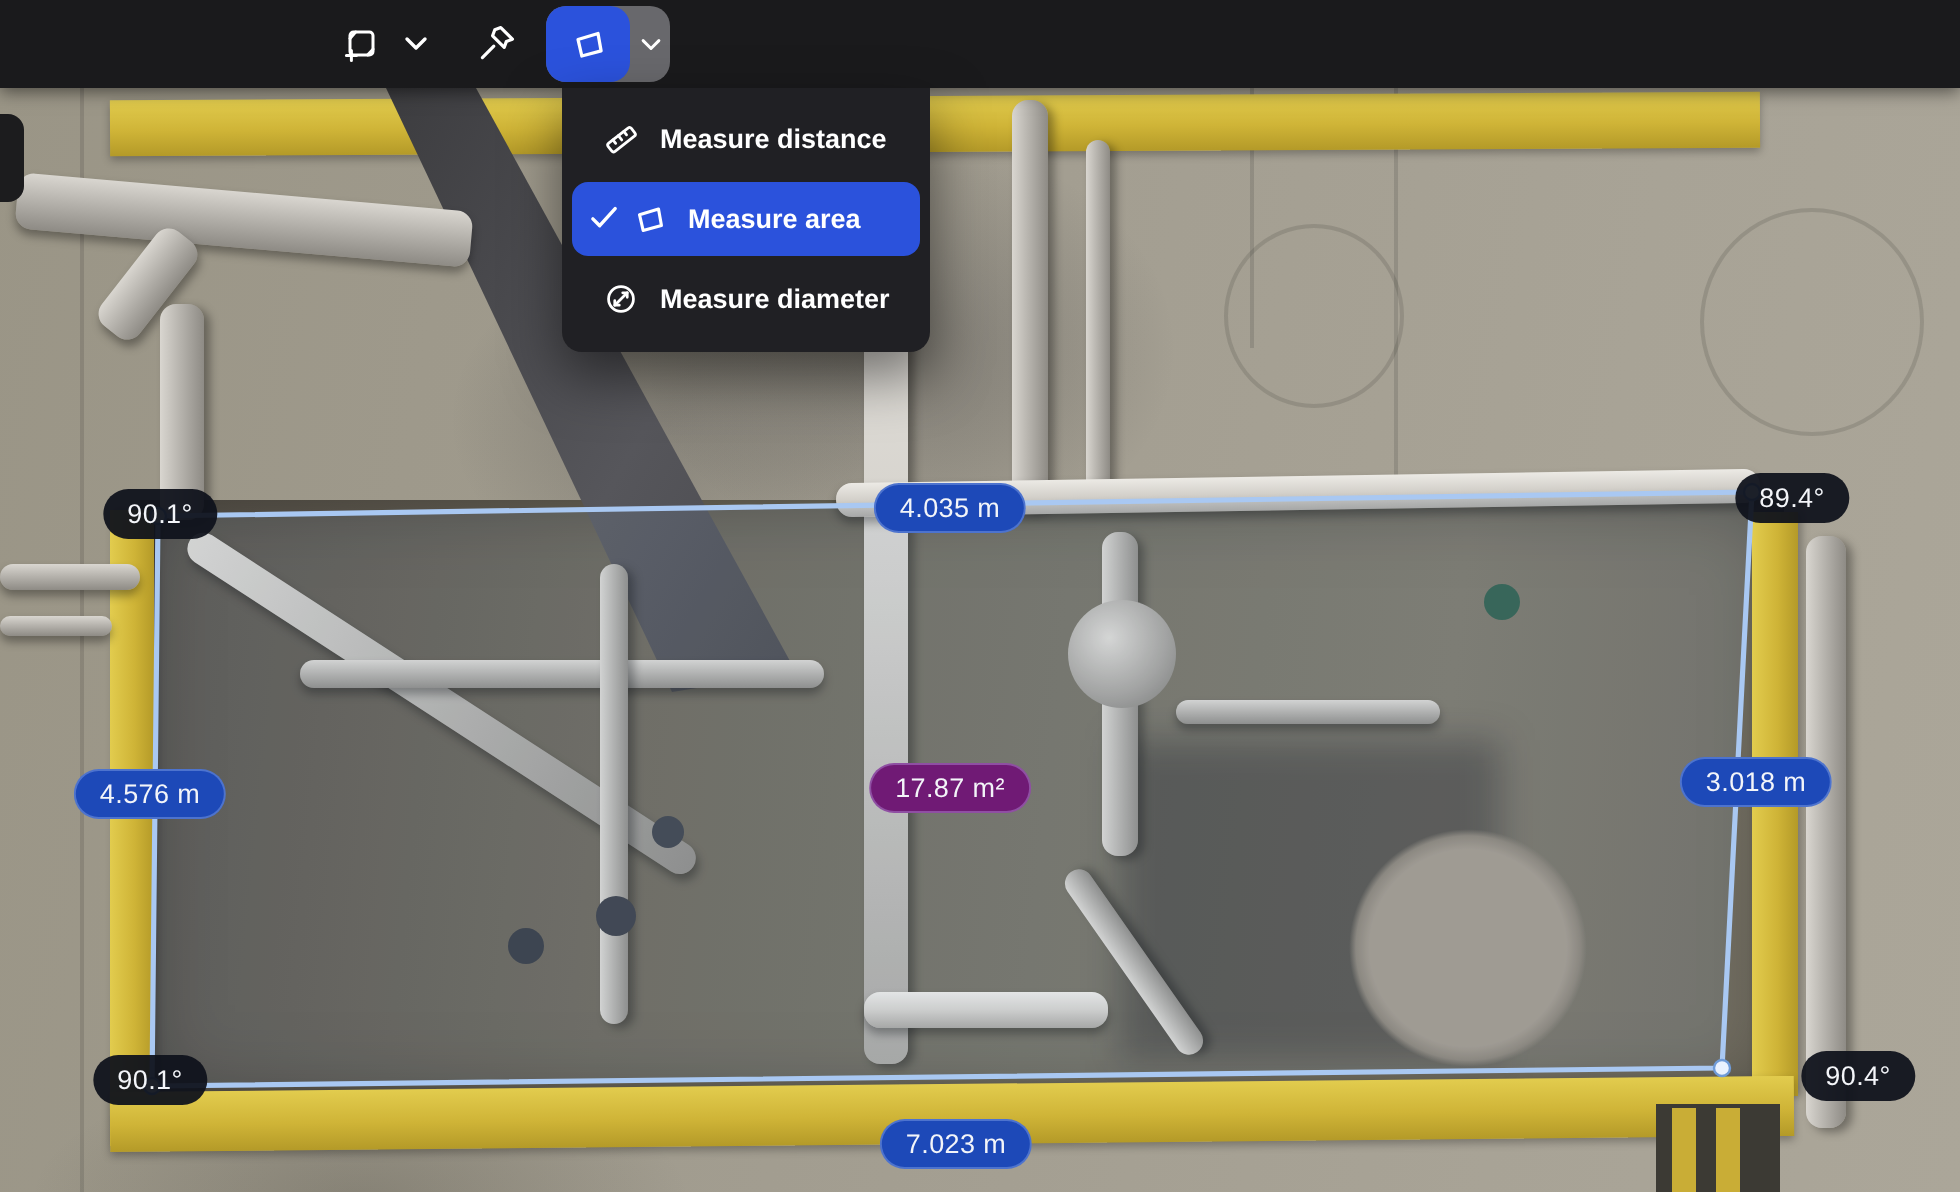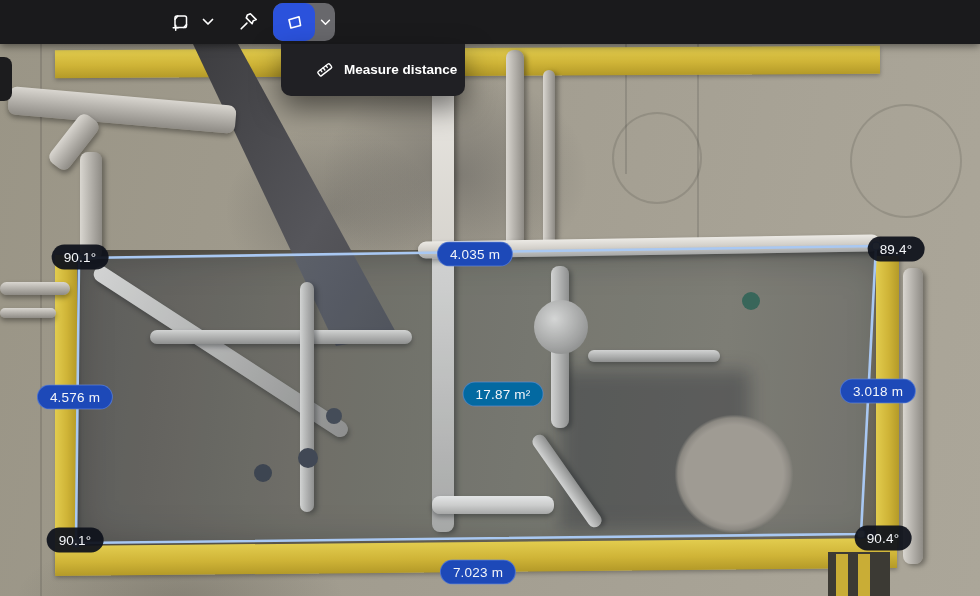--- a/index.html
+++ b/index.html
@@ -27,36 +27,36 @@
   .blob { border-radius:50%; }
   
   .overlay { position:absolute; inset:0; z-index:2; }
   .measure-poly { fill:rgba(150,185,235,.10); stroke:#a9c8f2; stroke-width:2.6; stroke-linejoin:round; }
   .vertex { fill:#eaf2ff; stroke:#6f9bd8; stroke-width:1.2; }
   .pill { position:absolute; z-index:3; transform:translate(-50%,-50%); height:25px;
     display:flex; align-items:center; padding:0 12px; border-radius:13px;
     color:#f3f5f9; font-size:13.5px; font-weight:500; letter-spacing:.2px; white-space:nowrap; }
   .pill-angle { background:rgba(15,18,28,.94); }
   .pill-dist  { background:#1d49b8; border:1px solid rgba(170,195,245,.35); }
-  .pill-area  { background:#0369a1; border:1px solid rgba(200,180,250,.35);margin-left:28px; }
+  .pill-area  { background:#701a75; border:1px solid rgba(200,180,250,.35); }
   
   .topbar { position:absolute; left:0; top:0; width:980px; height:44px; z-index:5;
     background:#1a1a1c; box-shadow:0 2px 8px rgba(0,0,0,.5); }
   .tbtn { position:absolute; display:flex; align-items:center; justify-content:center;
     background:none; border:none; cursor:pointer; color:#fff; }
   .tool-split { position:absolute; left:273px; top:3px; height:38px; display:flex;
     background:#68686c; border-radius:10px; align-items:stretch; }
   .tool-split .active-seg { width:42px; background:#2b52dc; border-radius:10px;
     display:flex; align-items:center; justify-content:center; cursor:pointer; }
   .tool-split .chev-seg { width:20px; display:flex; align-items:center; justify-content:center; cursor:pointer; }
   
   .menu { position:absolute; left:281px; top:44px; width:184px; z-index:6;
     background:#202024; border-radius:0 0 10px 10px; padding:5px 0 7px 0;
     box-shadow:0 12px 28px rgba(0,0,0,.5); }
-  .menu-item { display:flex; align-items:center; height:40px; padding-left:14px;
+  .menu-item { display:flex; align-items:center; height:40px; padding-left:0;
     color:#fff; font-size:13.5px; font-weight:600; cursor:pointer; }
   .menu-item .check { width:20px; display:flex; align-items:center; }
   .menu-item .micon { width:20px; margin-right:9px; display:flex; align-items:center; }
   .menu-item.selected { height:37px; margin:1.5px 5px; padding-left:9px; border-radius:8px; background:#2b52dc; }
   svg { display:block; }
 </style>
 </head>
 <body>
 
 <div class="stage">
@@ -118,21 +118,21 @@
   </svg>
 
   <div class="pill pill-angle" style="left:80px;top:257px">90.1°</div>
   <div class="pill pill-dist" style="left:475px;top:254px">4.035 m</div>
   <div class="pill pill-angle" style="left:896px;top:249px">89.4°</div>
   <div class="pill pill-dist" style="left:75px;top:397px">4.576 m</div>
   <div class="pill pill-area" style="left:475px;top:394px">17.87 m²</div>
   <div class="pill pill-dist" style="left:878px;top:391px">3.018 m</div>
   <div class="pill pill-angle" style="left:75px;top:540px">90.1°</div>
   <div class="pill pill-dist" style="left:478px;top:572px">7.023 m</div>
-  <div class="pill pill-angle" style="left:883px;top:538px">90.4°</div>
+  <div class="pill pill-angle" style="left:929px;top:538px">90.4°</div>
 
   <div class="topbar">
     <button class="tbtn" style="left:160px;top:2px;width:40px;height:40px">
       <span>
         <svg width="22" height="22" viewBox="0 0 22 22" fill="none" stroke="#fff" stroke-width="1.5" stroke-linecap="round" stroke-linejoin="round">
           <rect x="6" y="5" width="11.5" height="11.5" rx="1.8"></rect>
           <path d="M6 8.2 L8.8 5 M14.8 16.5 L17.5 13.6"></path>
           <path d="M4.2 16.8 h5 M6.7 14.3 v5"></path>
         </svg>
       </span>
@@ -176,15 +176,39 @@
       <span class="micon">
         <svg width="19" height="19" viewBox="0 0 22 22" fill="none" stroke="#fff" stroke-width="1.6" stroke-linecap="round" stroke-linejoin="round">
           <g transform="rotate(-38 11 11)">
             <rect x="2.5" y="8.5" width="17" height="6" rx="1.4"></rect>
             <path d="M7 8.5 v2.6 M11 8.5 v3.2 M15 8.5 v2.6"></path>
           </g>
         </svg>
       </span>
       <span>Measure distance</span>
     </div>
+    <div class="menu-item selected">
+      <span class="check">
+        <svg width="14" height="12" viewBox="0 0 16 14" fill="none" stroke="#fff" stroke-width="2" stroke-linecap="round" stroke-linejoin="round">
+            <path d="M1.5 7.5 L5.5 11.5 L14.5 1.5"></path>
+          </svg>
+      </span>
+      <span class="micon">
+        <svg width="19" height="19" viewBox="0 0 22 22" fill="none" stroke="#fff" stroke-width="1.8" stroke-linejoin="round">
+          <path d="M5.5 8.5 L16.5 5.2 L18.2 14.8 L7.6 17.6 Z"></path>
+        </svg>
+      </span>
+      <span>Measure area</span>
+    </div>
+    <div class="menu-item">
+      <span class="check"></span>
+      <span class="micon">
+        <svg width="19" height="19" viewBox="0 0 22 22" fill="none" stroke="#fff" stroke-width="1.6" stroke-linecap="round" stroke-linejoin="round">
+          <circle cx="11" cy="11" r="7.2"></circle>
+          <path d="M7.4 14.6 L14.6 7.4"></path>
+          <path d="M14.6 7.4 h-2.6 M14.6 7.4 v2.6 M7.4 14.6 h2.6 M7.4 14.6 v-2.6"></path>
+        </svg>
+      </span>
+      <span>Measure diameter</span>
+    </div>
   </div>
 
 </div>
 
 </body></html>

